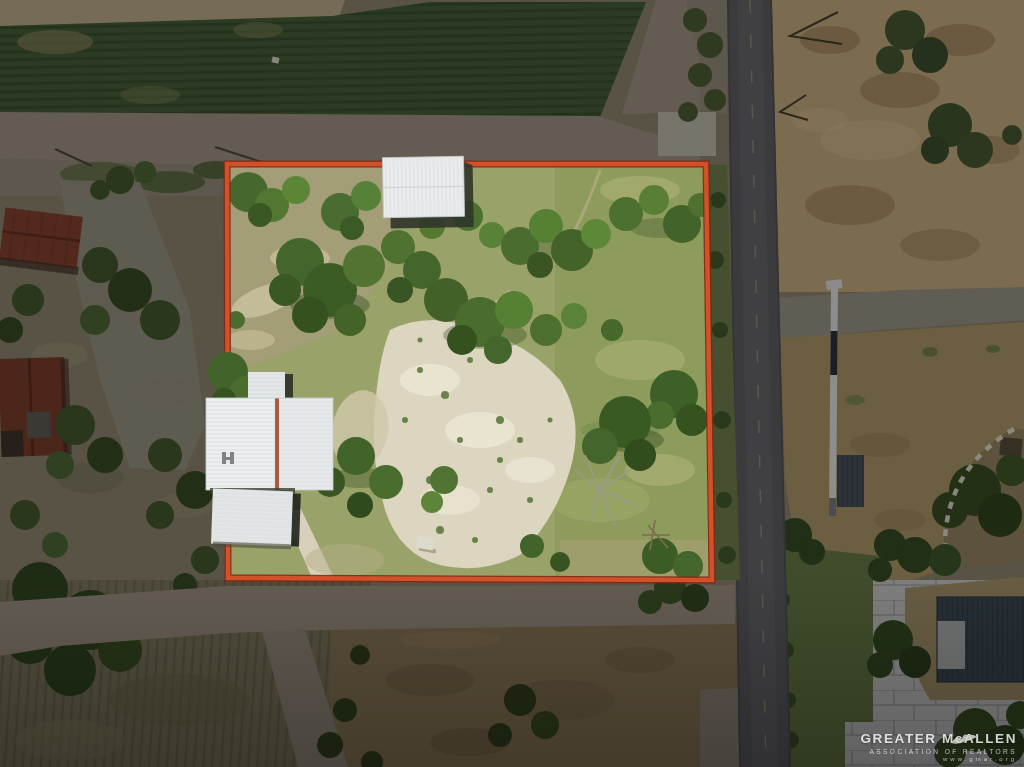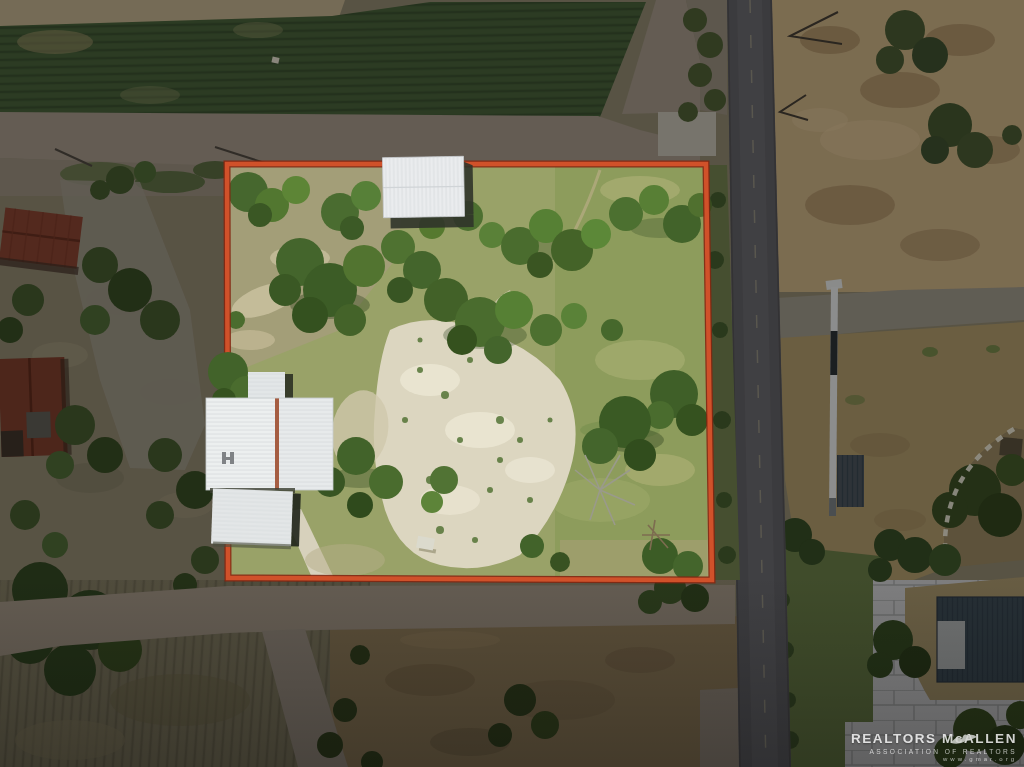--- a/index.html
+++ b/index.html
@@ -442,17 +442,17 @@
       <rect x="212" y="490" width="80" height="55" fill="url(#houseRibs)" opacity=".7"></rect>
       <rect x="214" y="543" width="78" height="5" fill="#4a4d3e" opacity=".6"></rect>
     </g>
   </g>
 </svg>
 
   <div class="watermark">
     <svg class="wm-bird" width="30" height="15" viewBox="0 0 30 15">
       <path d="M2,12 Q7,4 13,8 Q15,1 19,5 Q23,2 28,6 Q22,9 17,10 Q10,14 2,12 Z" fill="#ffffff" opacity=".9"></path>
     </svg>
-    <div class="wm-title">REALTORS McALLEN</div>
+    <div class="wm-title">GREATER McALLEN</div>
     <div class="wm-sub">ASSOCIATION OF REALTORS</div>
     <div class="wm-url">www.gmar.org</div>
   </div>
 </div>
 
 </body></html>

